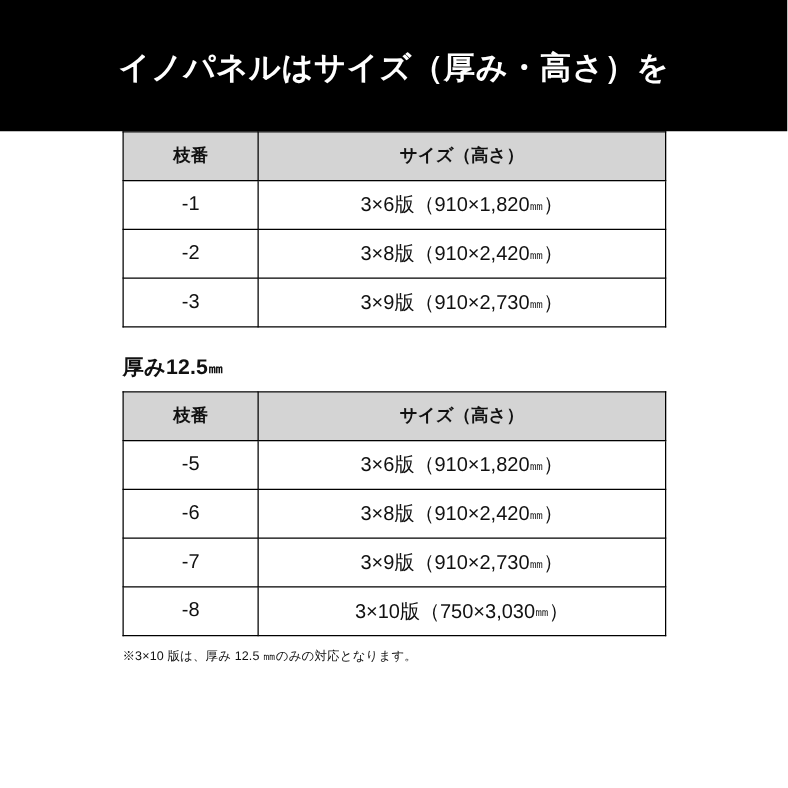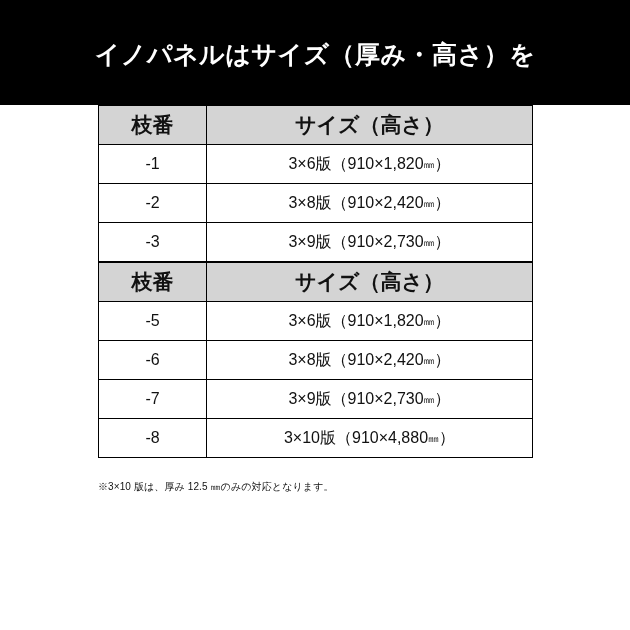--- a/index.html
+++ b/index.html
@@ -66,41 +66,41 @@
     height: 39px;
     box-sizing: border-box;
     font-size: 16px;
     text-align: center;
     vertical-align: middle;
     padding: 0;
   }
   table.size-table th {
     background: #d4d4d4;
     font-weight: bold;
-    font-size: 21px;
+    font-size: 14px;
   }
   table.size-table col.col-code { width: 108px; }
   table.size-table col.col-size { width: 326px; }
   td.code-cell {
     font-size: 17px;
   }
   td.size-cell {
     text-align: left;
     padding-left: 14px;
     font-size: 16px;
     white-space: nowrap;
     margin-left: 28px;
   }
   td.size-cell .mm {
     font-size: 11px;
     vertical-align: 1px;
   }
   .note {
     font-size: 10px;
-    margin-top: 22px;
+    margin-top: 9px;
     letter-spacing: 0.01em;
   }
 </style>
 </head>
 <body>
 
 <div class="page">
 
   <div class="header-band">
     <div class="header-line">イノパネルはサイズ（厚み・高さ）を</div>
@@ -129,20 +129,21 @@
           <td class="code-cell">-2</td>
           <td class="size-cell"><span>3×8版（910×2,420</span><span class="mm">㎜</span><span>）</span></td>
         </tr>
         <tr>
           <td class="code-cell">-3</td>
           <td class="size-cell"><span>3×9版（910×2,730</span><span class="mm">㎜</span><span>）</span></td>
         </tr>
       </tbody>
     </table>
 
+    <div class="section-title"><span>厚み12.5</span><span class="unit">㎜</span></div>
 
     <table class="size-table">
       <colgroup>
           <col class="col-code">
           <col class="col-size">
         </colgroup>
       <thead>
         <tr>
           <th>枝番</th>
           <th>サイズ（高さ）</th>
@@ -156,21 +157,21 @@
         <tr>
           <td class="code-cell">-6</td>
           <td class="size-cell"><span>3×8版（910×2,420</span><span class="mm">㎜</span><span>）</span></td>
         </tr>
         <tr>
           <td class="code-cell">-7</td>
           <td class="size-cell"><span>3×9版（910×2,730</span><span class="mm">㎜</span><span>）</span></td>
         </tr>
         <tr>
           <td class="code-cell">-8</td>
-          <td class="size-cell"><span>3×10版（910×4,880</span><span class="mm">㎜</span><span>）</span></td>
+          <td class="size-cell"><span>3×10版（750×3,030</span><span class="mm">㎜</span><span>）</span></td>
         </tr>
       </tbody>
     </table>
 
     <div class="note">※3×10 版は、厚み 12.5 ㎜のみの対応となります。</div>
 
   </div>
 </div>
 
 </body></html>

